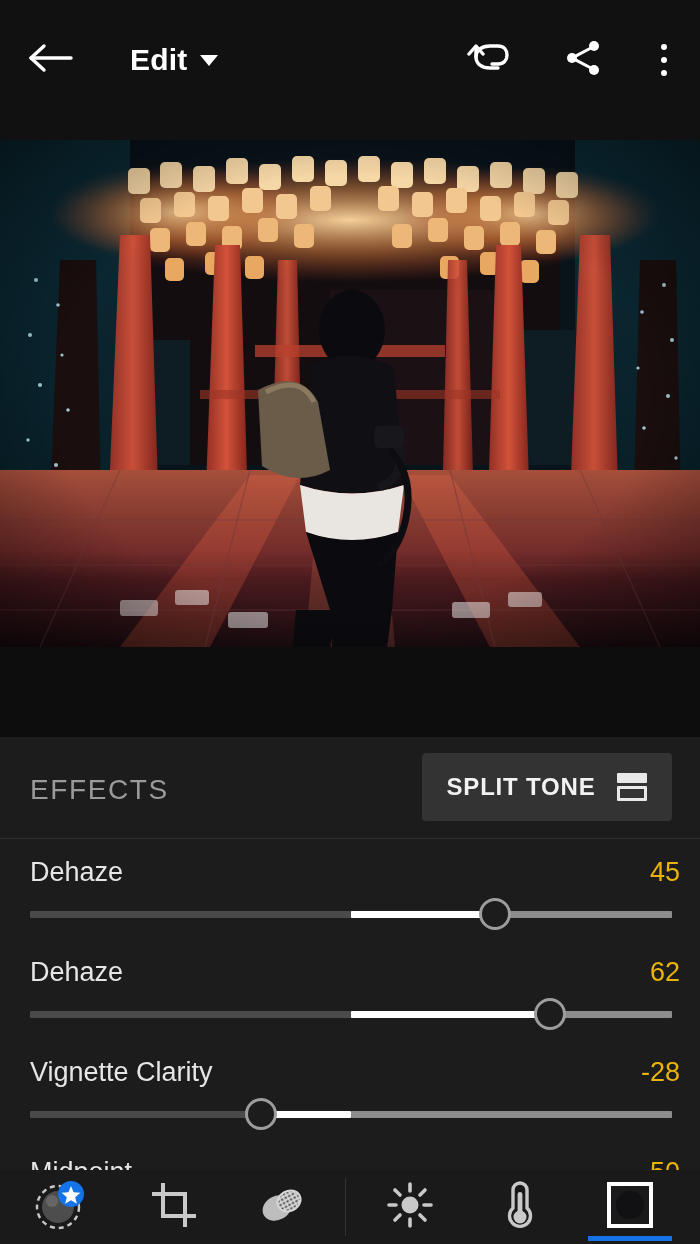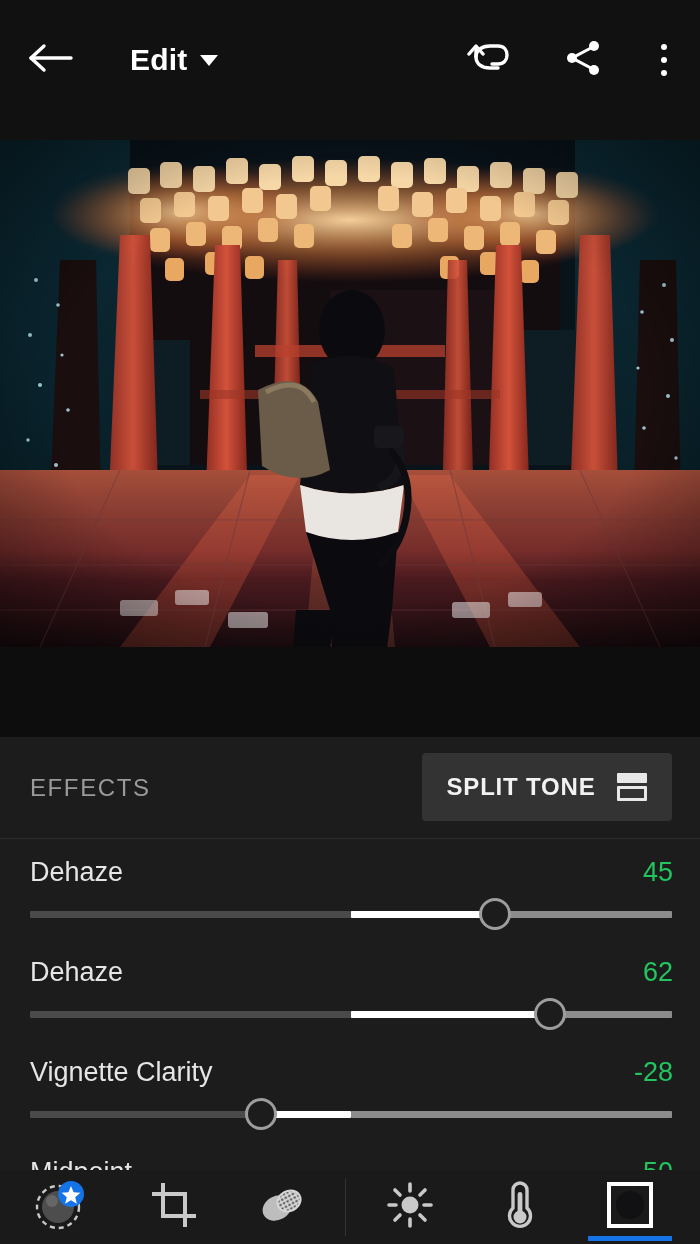--- a/index.html
+++ b/index.html
@@ -30,37 +30,37 @@
   
   .photo-wrap { position:absolute; left:0; top:140px; width:700px; height:597px; background:#0d0d0e; }
   .photo { position:absolute; left:0; top:0; width:700px; height:507px; overflow:hidden; background:#0a0d12; }
   .photo svg { display:block; width:700px; height:507px; }
 
   
   .panel { position:absolute; left:0; top:737px; width:700px; height:433px; background:#1c1c1d; }
   .panel-head { position:relative; height:101px; }
   .panel-title {
     position:absolute; left:30px; top:37px;
-    color:#9a9a9a; font-size:24px; letter-spacing:1.6px; font-weight:400;
+    color:#9a9a9a; font-size:28px; letter-spacing:1.6px; font-weight:400;
   }
   .split-btn {
     position:absolute; right:28px; top:16px; width:250px; height:68px;
     background:#333334; border-radius:4px;
     display:flex; align-items:center; justify-content:center; gap:22px; cursor:pointer;
   }
   .split-btn .lbl { color:#f2f2f2; font-size:24px; font-weight:700; letter-spacing:.8px; }
   .split-ico { width:30px; height:28px; display:flex; flex-direction:column; gap:3px; }
   .split-ico .a { flex:1; background:#e8e8e8; border-radius:1px; }
   .split-ico .b { flex:1; border:3px solid #e8e8e8; border-radius:1px; }
 
   .divider { height:1px; background:#2e2e2f; }
 
   .slider-row { position:relative; height:100px; }
   .sl-name { position:absolute; left:30px; top:18px; color:#e6e6e6; font-size:27px; }
-  .sl-val  { position:absolute; right:27px; top:18px; color:#22c55e; font-size:27px; }
+  .sl-val  { position:absolute; right:20px; top:18px; color:#eab308; font-size:27px; }
   .track { position:absolute; left:30px; right:28px; top:72px; height:7px; }
   .t-base { position:absolute; left:0; top:0; width:100%; height:7px; background:#4a4a4a; border-radius:1px; }
   .t-right { position:absolute; top:0; height:7px; background:#8c8c8c; border-radius:1px; }
   .t-fill { position:absolute; top:0; height:7px; background:#ffffff; border-radius:1px; }
   .knob {
     position:absolute; top:-13px; width:32px; height:32px;
     border:3px solid #9d9d9d; border-radius:50%;
     background:#1c1c1d; cursor:pointer; margin-left:-16px;
   }
   .clip-row { height:38px; overflow:hidden; }

